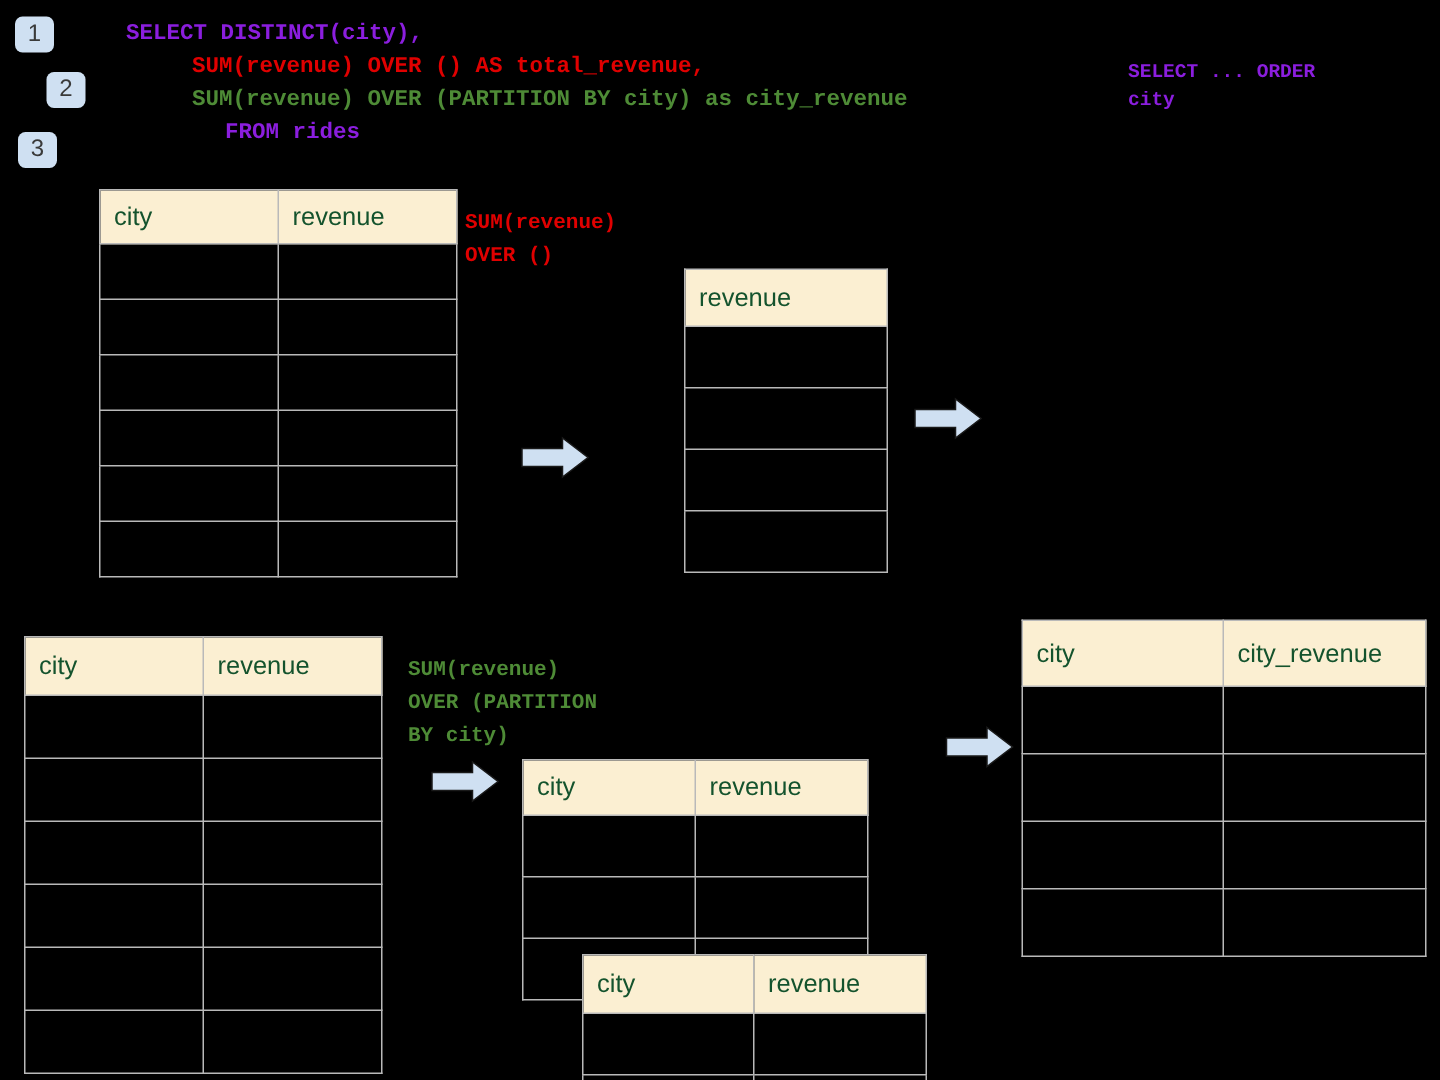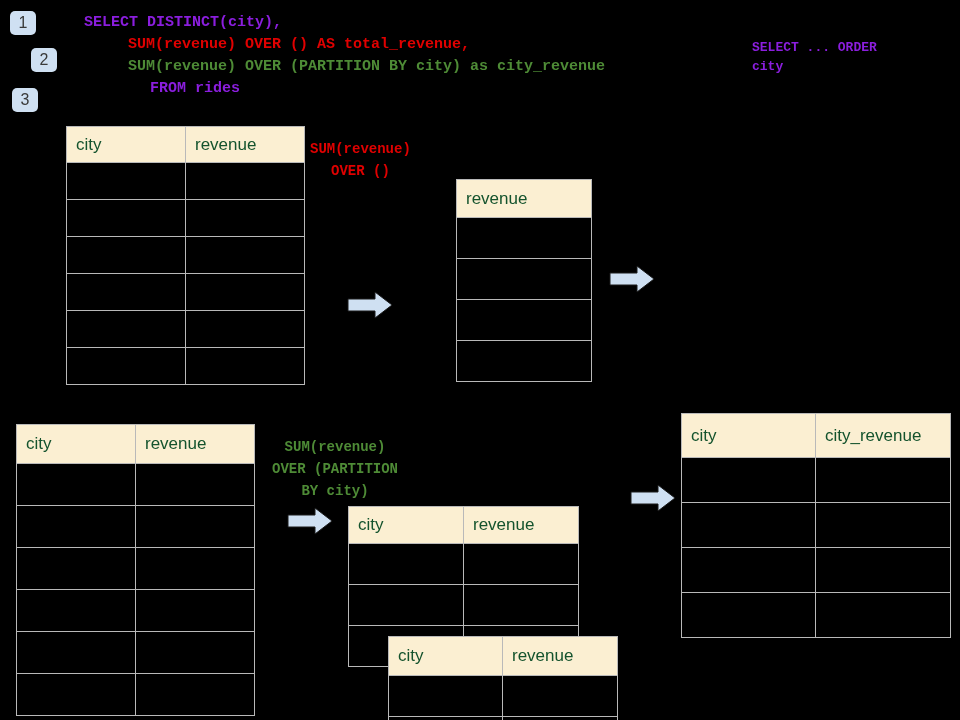--- a/index.html
+++ b/index.html
@@ -45,21 +45,20 @@
   .c-green  { color: #4E8B36; }
 
   
   .annot {
     position: absolute;
     font-family: "Liberation Mono", monospace;
     font-size: 14px;
     font-weight: bold;
     line-height: 22px;
     white-space: pre;
-    text-align: center;
   }
   .a-red   { color: #E00000; }
   .a-green { color: #4E8B36; }
 
   
   .tbl {
     position: absolute;
     border-collapse: collapse;
     table-layout: fixed;
     background: #000000;

